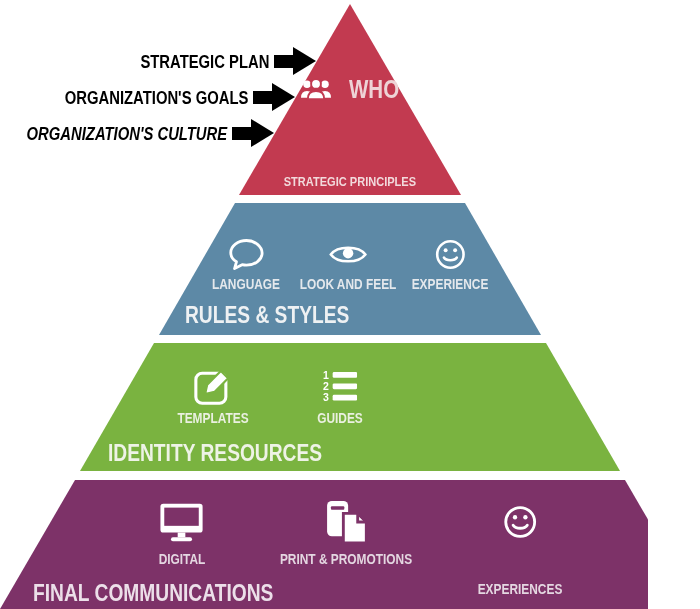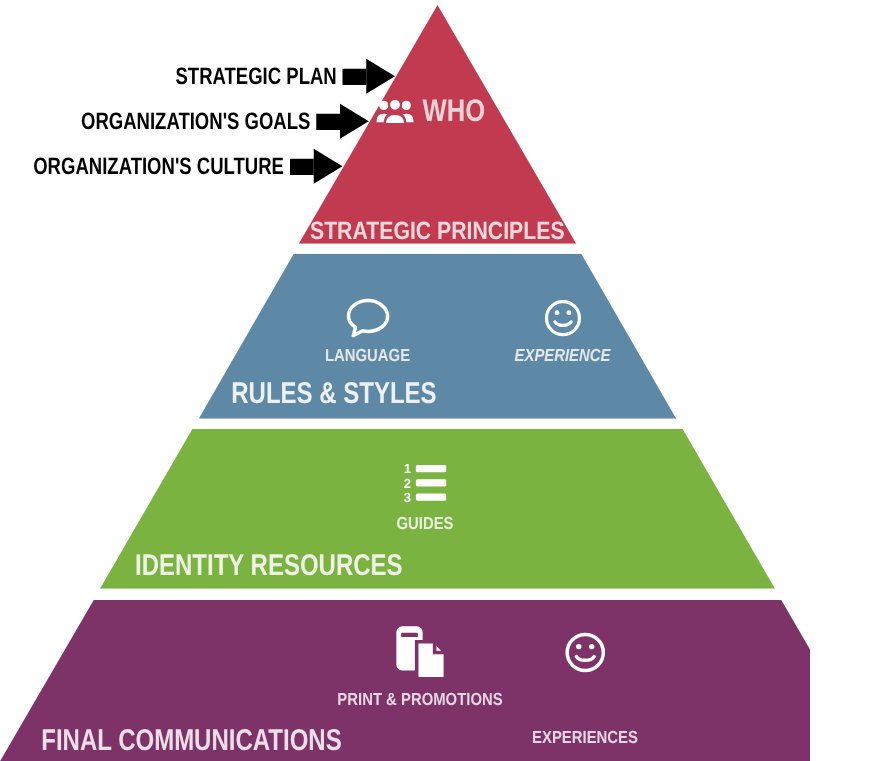--- a/index.html
+++ b/index.html
@@ -7,55 +7,55 @@
           font-family:"Liberation Sans",sans-serif;}
   .band{position:absolute;left:0;top:0;width:700px;height:609px;}
   #band-0{clip-path:polygon(350px 4px,461px 195px,239px 195px);}
   #band-1{clip-path:polygon(235px 203px,465px 203px,541px 335px,159px 335px);}
   #band-2{clip-path:polygon(154px 343px,546px 343px,620px 471px,80px 471px);}
   #band-3{clip-path:polygon(75px 480px,625px 480px,700px 609px,0px 609px);}
 
   
   .ann{position:absolute;left:0;display:flex;align-items:center;justify-content:flex-end;
        gap:5px;height:30px;}
-  #ann-0{top:46px;width:316px;} #ann-1{top:82px;width:295px;} #ann-2{top:118px;width:274px;}
+  #ann-0{top:46px;width:316px;} #ann-1{top:82px;width:295px;} #ann-2{top:118px;width:274px;font-style:italic;}
   .ann .txt{font-size:19px;font-weight:bold;color:#000;line-height:1;white-space:nowrap;
             transform:scaleX(0.78);transform-origin:right center;letter-spacing:0;}
   .arrow{display:flex;align-items:center;}
   .arrow .shaft{width:19px;height:13px;background:#000;}
   .arrow .head{width:0;height:0;border-top:14px solid transparent;
                border-bottom:14px solid transparent;border-left:23px solid #000;}
 
   
   .apex-items{position:absolute;left:301px;top:76px;display:flex;flex-direction:column;gap:4px;}
-  .apex-row{display:flex;align-items:center;gap:7px;height:26px;}
+  .apex-row{display:flex;align-items:center;gap:18px;height:26px;}
   .apex-row .ic{width:30px;display:flex;justify-content:center;align-items:center;}
   .apex-row .lbl{font-size:25px;font-weight:bold;color:#eed3d6;line-height:1;white-space:nowrap;
                  transform:scaleX(0.82);transform-origin:left center;}
 
   
   .level-title{position:absolute;font-weight:bold;line-height:1;white-space:nowrap;}
-  #title-0{left:150px;top:175px;width:400px;text-align:center;font-size:20px;color:#f2dadc;}
+  #title-0{left:150px;top:175px;width:400px;text-align:center;font-size:13px;color:#f2dadc;}
   #title-0 span{display:inline-block;transform:scaleX(0.85);transform-origin:center;}
   #title-1{left:185px;top:303px;font-size:24px;color:#eef1f3;transform:scaleX(0.8);transform-origin:left top;}
   #title-2{left:108px;top:441px;font-size:24px;color:#eef3e6;transform:scaleX(0.8);transform-origin:left top;}
   #title-3{left:33px;top:581px;font-size:24px;color:#ecdfe9;transform:scaleX(0.8);transform-origin:left top;}
 
   
   .col{position:absolute;display:flex;flex-direction:column;align-items:center;
        transform:translateX(-50%);}
   .col .icbox{display:flex;align-items:center;justify-content:center;}
   .col .lbl{font-size:14px;font-weight:bold;line-height:1;white-space:nowrap;
             transform:scaleX(0.85);}
   .row-blue{top:234px;gap:3px;}  .row-blue .icbox{height:40px;}  .row-blue .lbl{color:#e4e8ec;}
   .row-green{top:364px;gap:3px;} .row-green .icbox{height:44px;} .row-green .lbl{color:#eaf0e0;}
   .row-purple{top:498px;gap:6px;}.row-purple .icbox{height:48px;}.row-purple .lbl{color:#e4d7e1;}
-  #col-lang{left:246px;margin-left:48px;} #col-look{left:348px;} #col-exp{left:450px;font-style:italic;}
+  #col-lang{left:246px;} #col-look{left:348px;} #col-exp{left:450px;}
   #col-tmpl{left:213px;} #col-guides{left:340px;} #col-assets{left:464px;}
-  #col-digital{left:182px;} #col-print{left:336px;} #col-expn{left:468px;gap:36px;}
+  #col-digital{left:182px;} #col-print{left:346px;} #col-expn{left:520px;gap:36px;}
 </style>
 </head>
 <body>
 
 <div class="canvas">
 
   <div class="band" id="band-0" style="background-color: rgb(194, 58, 80);"></div>
   <div class="band" id="band-1" style="background-color: rgb(93, 137, 166);"></div>
   <div class="band" id="band-2" style="background-color: rgb(122, 179, 64);"></div>
   <div class="band" id="band-3" style="background-color: rgb(125, 50, 104);"></div>
@@ -108,48 +108,77 @@
   <div class="level-title" id="title-3">FINAL COMMUNICATIONS</div>
 
   <div class="col row-blue" id="col-lang">
     <span class="icbox">
       <svg width="37" height="33" viewBox="0 0 44 40">
         <path d="M22 3C11.5 3 3 9.6 3 17.6c0 4.6 2.7 8.7 6.9 11.2L7.6 37l9.2-4.7c1.7.4 3.4.6 5.2.6 10.5 0 19-6.6 19-14.6S32.5 3 22 3z" fill="none" stroke="#ffffff" stroke-width="3.4" stroke-linejoin="round"></path>
       </svg>
     </span>
     <span class="lbl">LANGUAGE</span>
   </div>
+  <div class="col row-blue" id="col-look">
+    <span class="icbox">
+      <svg width="38" height="25" viewBox="0 0 44 28">
+        <path d="M2 14C9.5 3.5 34.5 3.5 42 14 34.5 24.5 9.5 24.5 2 14z" fill="none" stroke="#ffffff" stroke-width="3"></path>
+        <circle cx="22" cy="12.5" r="6" fill="#ffffff"></circle>
+      </svg>
+    </span>
+    <span class="lbl">LOOK AND FEEL</span>
+  </div>
   <div class="col row-blue" id="col-exp">
     <span class="icbox">
       <svg width="31" height="31" viewBox="0 0 36 36">
         <circle cx="18" cy="18" r="15.3" fill="none" stroke="#ffffff" stroke-width="3"></circle>
         <circle cx="12.5" cy="13" r="2.3" fill="#ffffff"></circle>
           <circle cx="23.5" cy="13" r="2.3" fill="#ffffff"></circle>
         <path d="M10.5 21.5c2.6 4.2 12.4 4.2 15 0" fill="none" stroke="#ffffff" stroke-width="3" stroke-linecap="round"></path>
       </svg>
     </span>
     <span class="lbl">EXPERIENCE</span>
   </div>
 
+  <div class="col row-green" id="col-tmpl">
+    <span class="icbox">
+      <svg width="40" height="40" viewBox="0 0 44 44">
+        <rect x="3" y="8" width="33" height="33" rx="7" fill="none" stroke="#ffffff" stroke-width="3.4"></rect>
+        <path d="M30.5 5.5l8 8-15 15-10.3 2.3 2.3-10.3z" fill="#ffffff" stroke="#7ab340" stroke-width="2.4"></path>
+      </svg>
+    </span>
+    <span class="lbl">TEMPLATES</span>
+  </div>
   <div class="col row-green" id="col-guides">
     <span class="icbox">
       <svg width="35" height="35" viewBox="0 0 40 40">
         <g fill="#ffffff">
           <rect x="12" y="3.5" width="28" height="6.5" rx="1.5"></rect>
           <rect x="12" y="16.5" width="28" height="6.5" rx="1.5"></rect>
           <rect x="12" y="29.5" width="28" height="6.5" rx="1.5"></rect>
           <text x="1" y="11" font-family="Liberation Sans, sans-serif" font-size="12" font-weight="bold">1</text>
           <text x="1" y="24" font-family="Liberation Sans, sans-serif" font-size="12" font-weight="bold">2</text>
           <text x="1" y="37" font-family="Liberation Sans, sans-serif" font-size="12" font-weight="bold">3</text>
         </g>
       </svg>
     </span>
     <span class="lbl">GUIDES</span>
   </div>
 
+  <div class="col row-purple" id="col-digital">
+    <span class="icbox">
+      <svg width="46" height="42" viewBox="0 0 48 42">
+        <rect x="2" y="2" width="44" height="30" rx="3" fill="#ffffff"></rect>
+        <rect x="6" y="6" width="36" height="19" fill="#7d3268"></rect>
+        <rect x="20" y="32" width="8" height="5" fill="#ffffff"></rect>
+        <rect x="13" y="37" width="22" height="4" rx="2" fill="#ffffff"></rect>
+      </svg>
+    </span>
+    <span class="lbl">DIGITAL</span>
+  </div>
   <div class="col row-purple" id="col-print">
     <span class="icbox">
       <svg width="44" height="46" viewBox="0 0 46 48">
         <rect x="3" y="2" width="22" height="37" rx="5" fill="#ffffff"></rect>
         <rect x="7" y="7.5" width="14" height="3.6" rx="1" fill="#7d3268"></rect>
         <path d="M20 15h15l9 9v22H20z" fill="#ffffff" stroke="#7d3268" stroke-width="3"></path>
         <path d="M35 15v9h9" fill="none" stroke="#7d3268" stroke-width="3"></path>
       </svg>
     </span>
     <span class="lbl">PRINT &amp; PROMOTIONS</span>

